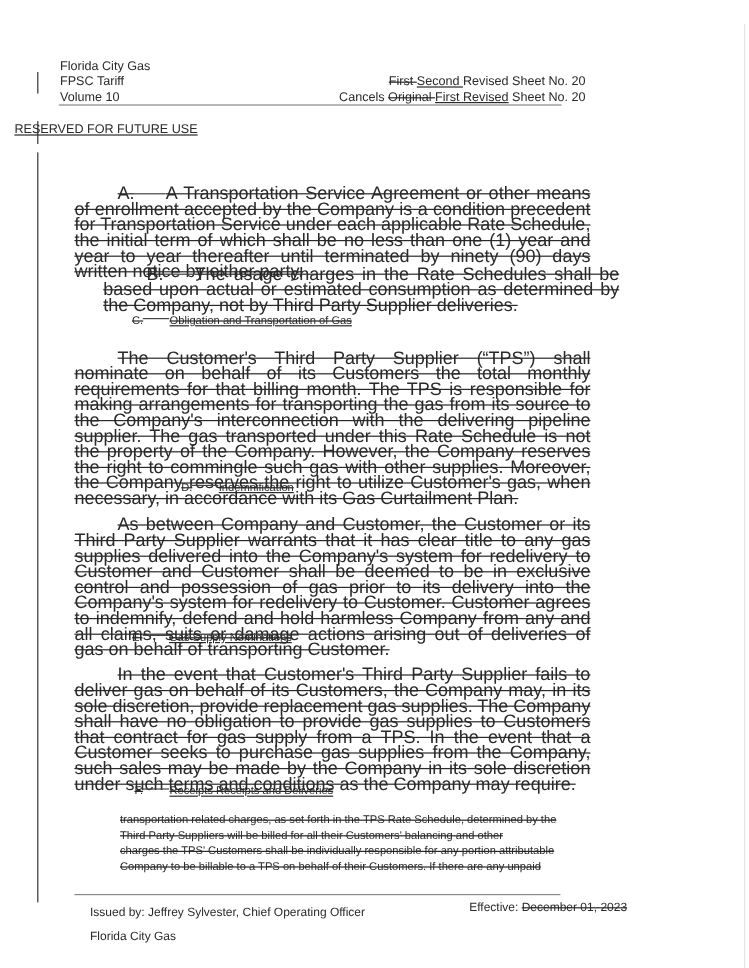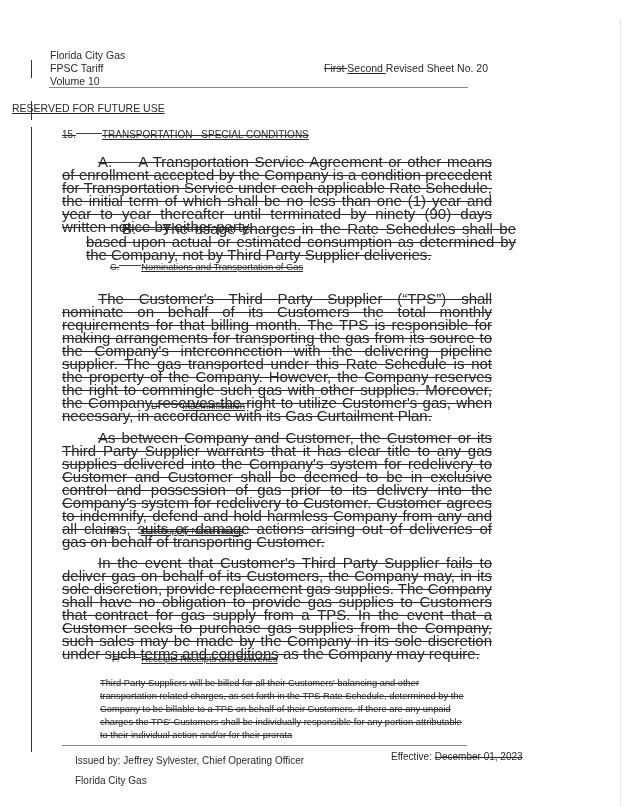--- a/index.html
+++ b/index.html
@@ -40,61 +40,58 @@
   <div class="rev-bar" style="top:127px;height:625px;"></div>
   <div class="right-edge"></div>
 
   <div class="hdr-left">
     <div>Florida City Gas</div>
     <div>FPSC Tariff</div>
     <div>Volume 10</div>
   </div>
   <div class="hdr-right">
     <div><span class="del">First </span><span class="ins">Second </span><span>Revised Sheet No. 20</span></div>
+    <div><span>Cancels </span><span class="del">Original </span><span class="ins">First Revised</span><span> Sheet No. 20</span></div>
   </div>
   <div class="hdr-rule"></div>
 
   <div class="doc-title"><span>RESERVED FOR FUTURE USE</span></div>
 
-  <div class="sec-head" style="left:62px;top:129px;">
-    <span class="del">15.</span><span class="tab-line" style="width:26px;"></span><span class="del-u">TRANSPORTATION - SPECIAL CONDITIONS</span>
-  </div>
 
   <div class="para" style="top:155px;">
     <span>A.</span><span class="tab-line" style="width:26px;"></span><span>A Transportation Service Agreement or other means of enrollment accepted by the Company is a condition precedent for Transportation Service under each applicable Rate Schedule, the initial term of which shall be no less than one (1) year and year to year thereafter until terminated by ninety (90) days written notice by either party.</span>
   </div>
 
   <div class="para" style="top:222px;margin-left:24px;">
     <span>B.</span><span class="tab-line" style="width:26px;"></span><span>The usage charges in the Rate Schedules shall be based upon actual or estimated consumption as determined by the Company, not by Third Party Supplier deliveries.</span>
   </div>
 
   <div class="sec-head" style="left:110px;top:262px;font-size:9.3px;">
-    <span class="del">C.</span><span class="tab-line" style="width:22px;"></span><span class="del-u">Nominations and Transportation of Gas</span>
+    <span class="del">C.</span><span class="tab-line" style="width:22px;"></span><span class="del-u">Obligation and Transportation of Gas</span>
   </div>
   <div class="para" style="top:292px;">The Customer's Third Party Supplier (“TPS”) shall nominate on behalf of its Customers the total monthly requirements for that billing month. The TPS is responsible for making arrangements for transporting the gas from its source to the Company's interconnection with the delivering pipeline supplier. The gas transported under this Rate Schedule is not the property of the Company. However, the Company reserves the right to commingle such gas with other supplies. Moreover, the Company reserves the right to utilize Customer's gas, when necessary, in accordance with its Gas Curtailment Plan.</div>
 
   <div class="sec-head" style="left:110px;top:401px;font-size:9.3px;margin-left:41px;">
     <span class="del">D.</span><span class="tab-line" style="width:22px;"></span><span class="del-u">Indemnification</span>
   </div>
   <div class="para" style="top:431px;">As between Company and Customer, the Customer or its Third Party Supplier warrants that it has clear title to any gas supplies delivered into the Company's system for redelivery to Customer and Customer shall be deemed to be in exclusive control and possession of gas prior to its delivery into the Company's system for redelivery to Customer. Customer agrees to indemnify, defend and hold harmless Company from any and all claims, suits or damage actions arising out of deliveries of gas on behalf of transporting Customer.</div>
 
   <div class="sec-head" style="left:110px;top:526px;font-size:9.3px;">
     <span class="del">E.</span><span class="tab-line" style="width:22px;"></span><span class="del-u">Gas Supply Nominations</span>
   </div>
   <div class="para" style="top:556px;">In the event that Customer's Third Party Supplier fails to deliver gas on behalf of its Customers, the Company may, in its sole discretion, provide replacement gas supplies. The Company shall have no obligation to provide gas supplies to Customers that contract for gas supply from a TPS. In the event that a Customer seeks to purchase gas supplies from the Company, such sales may be made by the Company in its sole discretion under such terms and conditions as the Company may require.</div>
 
   <div class="sec-head" style="left:112px;top:654px;font-size:9.3px;">
     <span class="del">F.</span><span class="tab-line" style="width:22px;"></span><span class="del-u">Receipts Receipts and Deliveries</span>
   </div>
   <div class="para-f" style="top:677px;">
+    <div>transportation related charges, as set forth in the TPS Rate Schedule, determined by the</div>
     <div>Third Party Suppliers will be billed for all their Customers' balancing and  other</div>
-    <div>transportation related charges, as set forth in the TPS Rate Schedule, determined by the</div>
+    <div>charges the TPS' Customers shall be individually responsible for any portion attributable</div>
     <div>Company to be billable to a TPS on behalf of their Customers. If there are any unpaid</div>
-    <div>charges the TPS' Customers shall be individually responsible for any portion attributable</div>
-    <div>to their individual  action  and/or  for  their  prorata</div>
   </div>
 
   <div class="ftr-rule"></div>
   <div class="ftr-left">
     <div>Issued by:  Jeffrey Sylvester, Chief Operating Officer</div>
     <div>Florida City Gas</div>
   </div>
   <div class="ftr-right">
     <span>Effective: </span><span class="del">December 01, 2023</span>
   </div>

